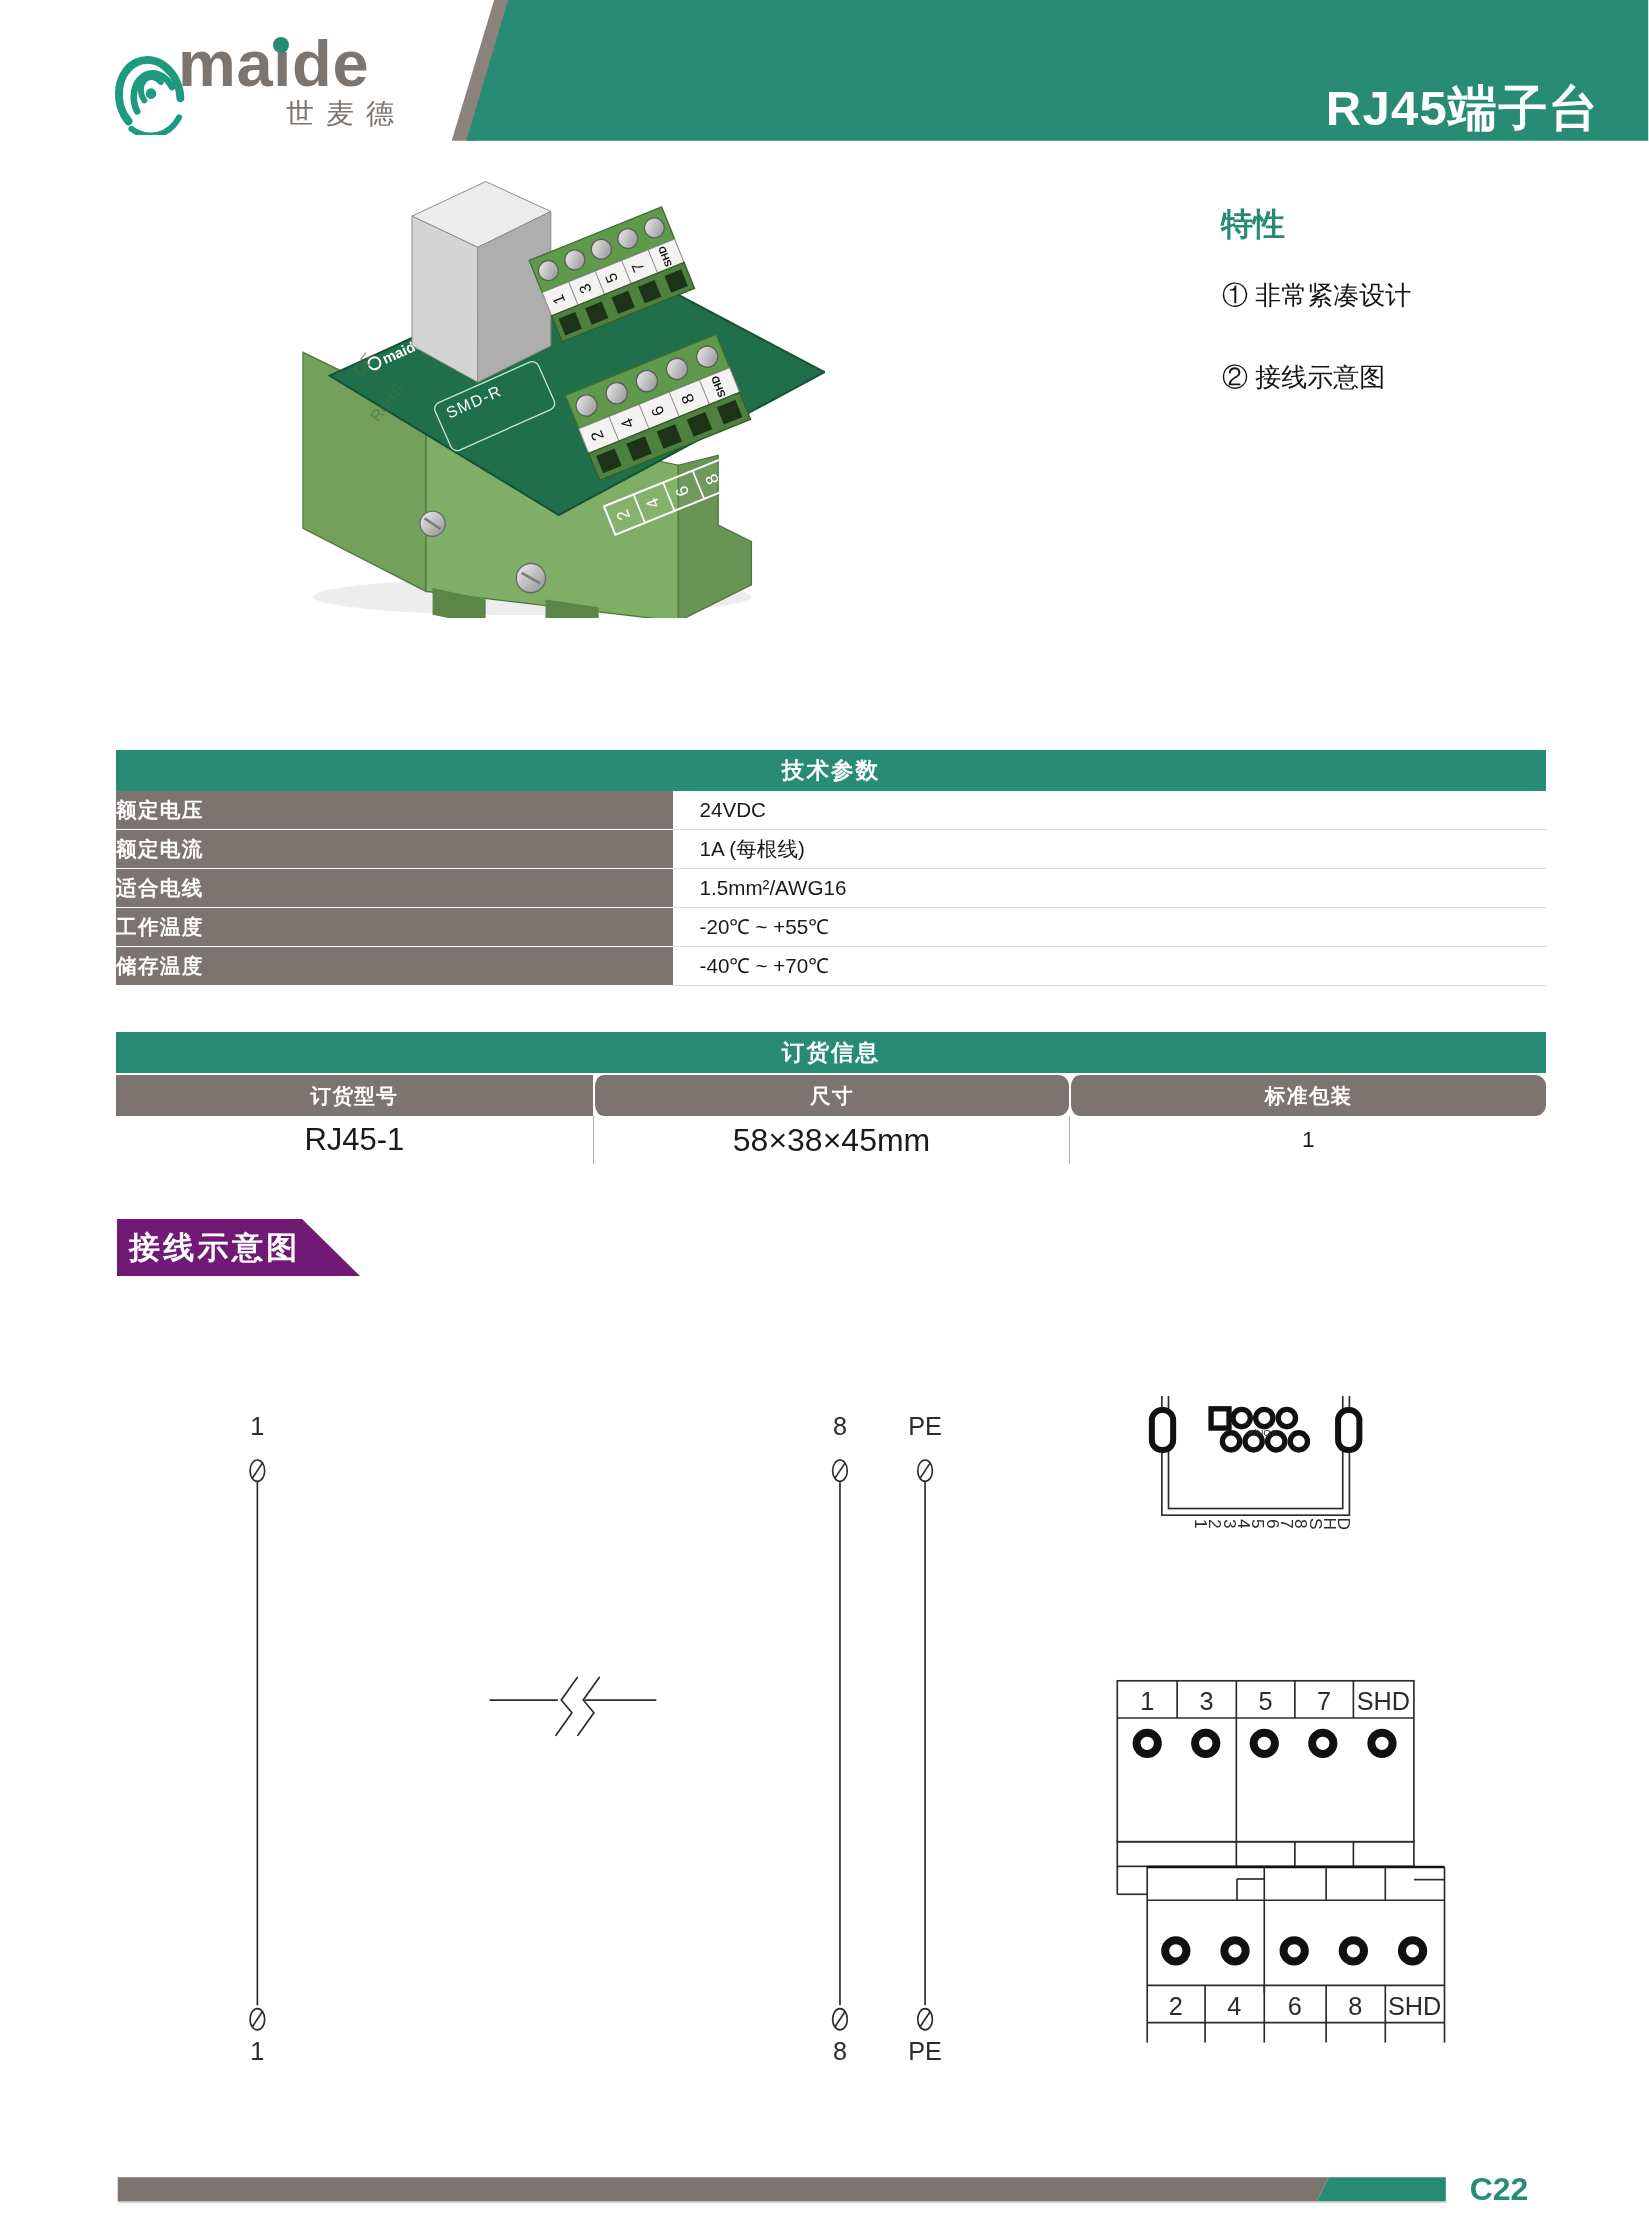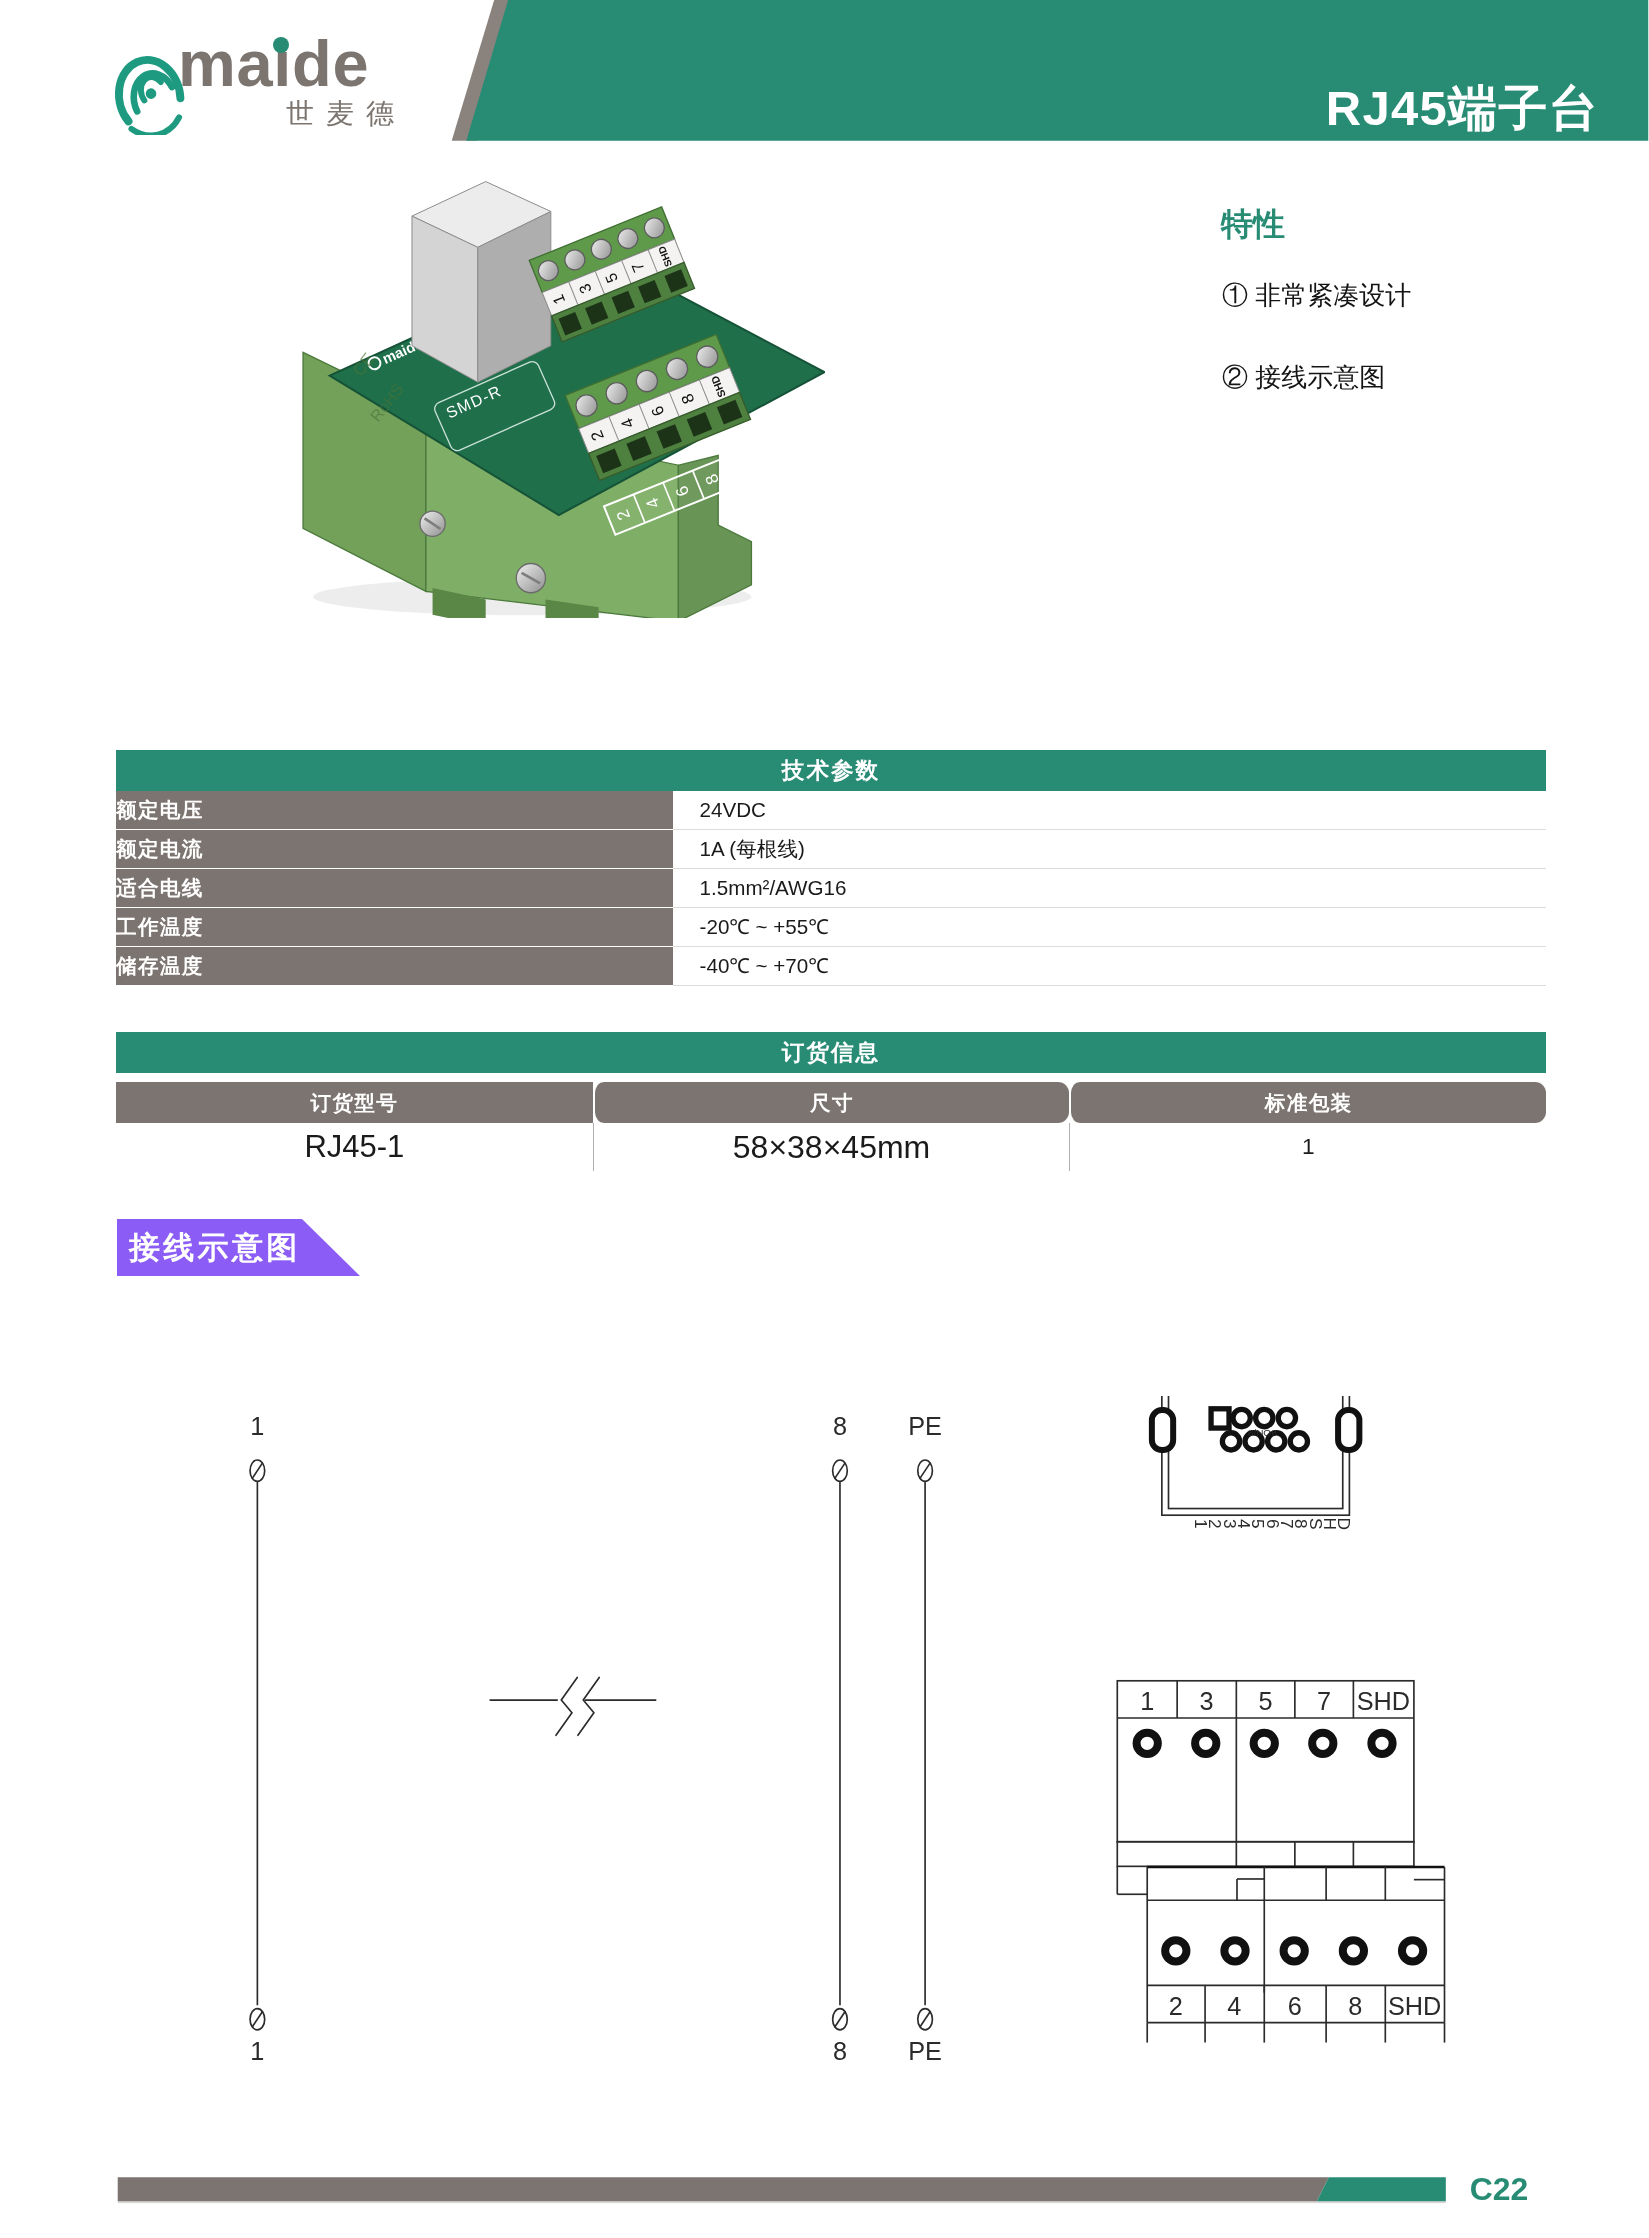--- a/index.html
+++ b/index.html
@@ -19,33 +19,33 @@
   .feat-item{position:absolute;left:1222px;font-size:26px;color:#141414;}
 
   
   .tbl{position:absolute;left:116px;width:1430px;}
   .tbl-head{height:41px;background:#288c75;color:#fff;font-weight:bold;font-size:22.6px;
             text-align:center;line-height:41px;letter-spacing:2px;}
   .spec-row{display:flex;height:39px;}
   .spec-label{width:557px;background:#7b7470;color:#fff;font-weight:bold;font-size:20.6px;
               line-height:37px;box-sizing:border-box;border-bottom:1.3px solid #fff;letter-spacing:1.3px;}
   .spec-value{flex:1;font-size:20.6px;line-height:37px;padding-left:26.6px;border-bottom:1.3px solid #dedcda;color:#1a1a1a;}
-  .ord-cols{display:flex;height:41px;background:#fff;margin-top:9px;}
+  .ord-cols{display:flex;height:41px;background:#fff;margin-top:2px;}
   .ord-col{width:33.333%;background:#7b7470;color:#fff;font-weight:bold;font-size:20.6px;
            text-align:center;line-height:41px;letter-spacing:1.3px;box-sizing:border-box;}
   .ord-col + .ord-col{border-left:2px solid #fff;border-radius:11px;}
   .ord-data{display:flex;height:48px;align-items:center;justify-content:flex-end;}
   .ord-cell{width:33.333%;text-align:center;box-sizing:border-box;}
   .ord-cell + .ord-cell{border-left:1.3px solid #b3b0ae;height:48px;line-height:48px;}
   .ord-model{font-size:31px;line-height:48px;}
   .ord-size{font-size:32px;}
   .ord-pack{font-size:22.6px;}
 
   
-  .wiring-banner{position:absolute;left:117px;top:1219px;width:243px;height:57px;background:#8b5cf6;
+  .wiring-banner{position:absolute;left:117px;top:1219px;width:243px;height:57px;background:#701a75;
                  clip-path:polygon(0 0,185px 0,100% 100%,0 100%);}
   .wiring-banner span{display:block;padding-left:12px;line-height:57px;font-size:31px;
                       font-weight:bold;color:#fff;letter-spacing:3.3px;}
 
   
   .cad{font-family:"Liberation Sans",sans-serif;font-size:38px;fill:#2b2b2b;font-weight:normal;}
   .cad-sm{font-family:"Liberation Sans",sans-serif;font-size:26px;fill:#2b2b2b;}
   .cad-xs{font-family:"Liberation Sans",sans-serif;font-size:15px;fill:#2b2b2b;}
   .ln{stroke:#2b2b2b;stroke-width:2.5;fill:none;}
   .lnb{stroke:#111;stroke-width:4;fill:none;}

